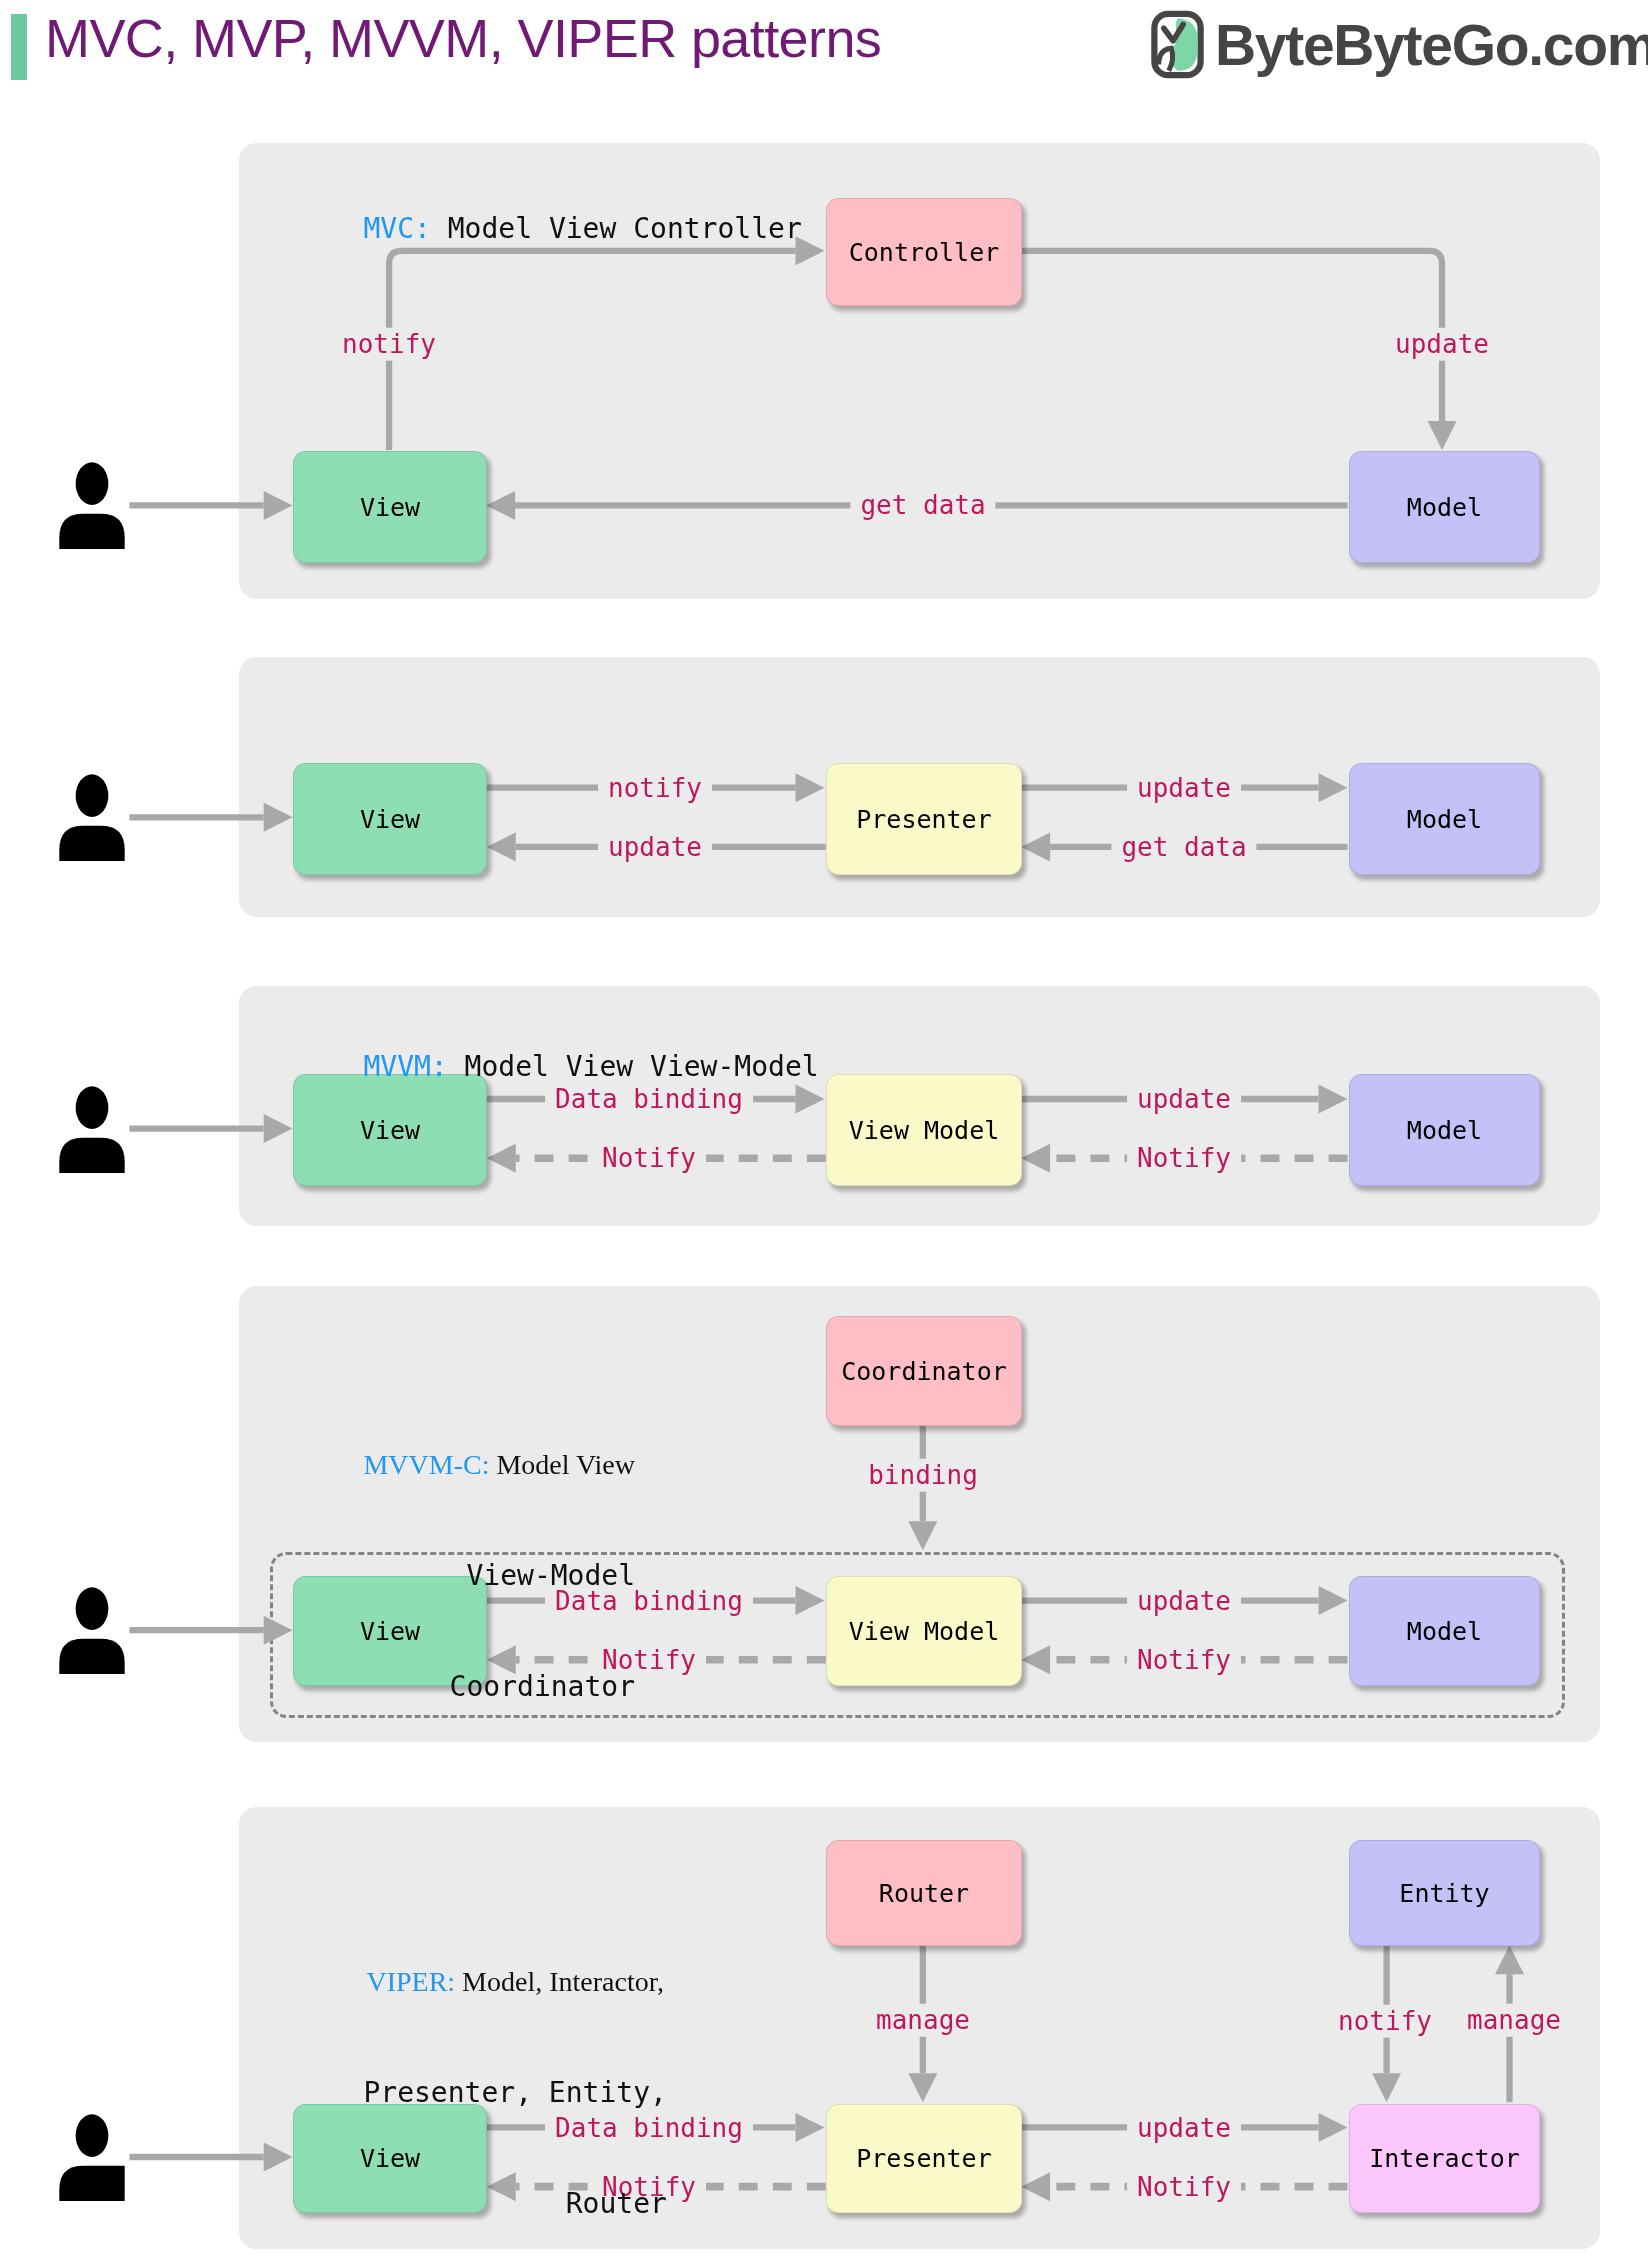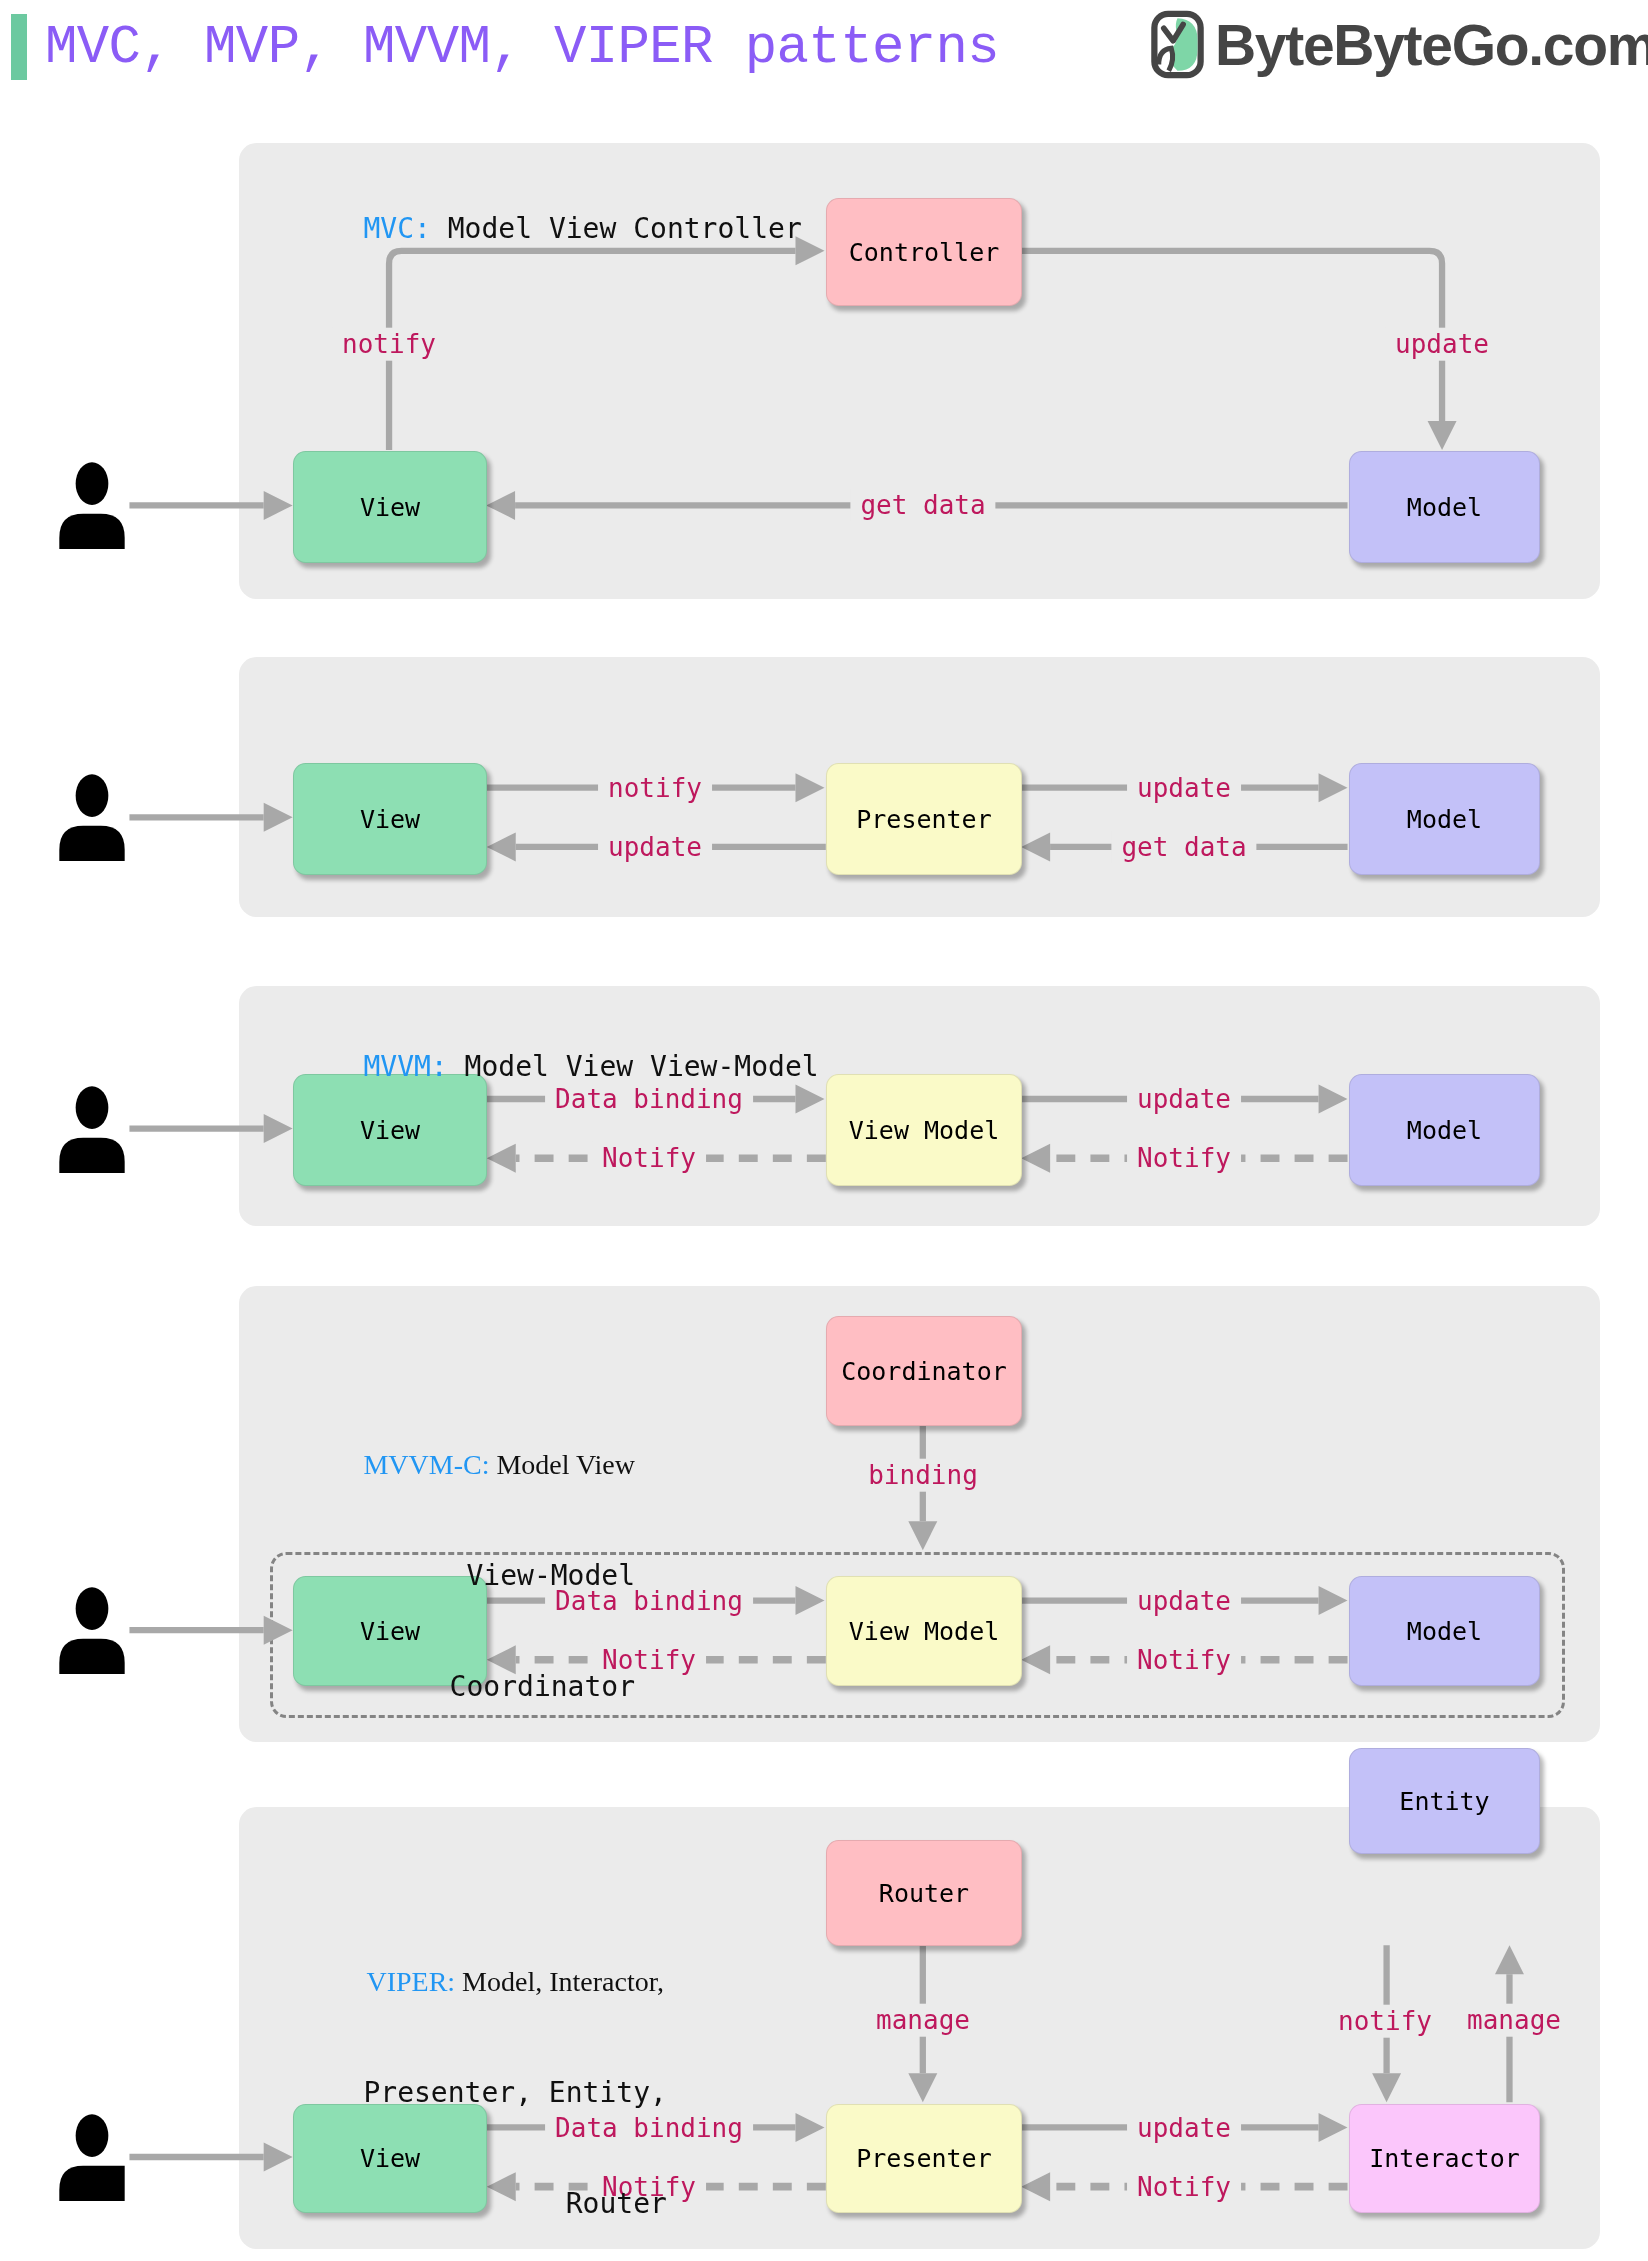--- a/index.html
+++ b/index.html
@@ -1,21 +1,21 @@
 <!DOCTYPE html>
 <html style="--accent_green: #6cc9a0; --brand_gray: #454545; --tag_blue: #2196f3; --panel_bg: #ebebeb; --view_fill: #8ddfb3; --presenter_fill: #fafac8; --model_fill: #c3c1f8; --pink_fill: #ffbec3; --interactor_fill: #fbc6fb; --arrow: #a8a8a8; --dash_gray: #848484;font-size:10px"><head>
 <meta charset="utf-8">
 <style>
   html,body{margin:0;padding:0;background:#ffffff;}
   #stage{position:relative;width:1649px;height:2261px;background:#fff;overflow:hidden;
          font-family:"DejaVu Sans Mono","Liberation Mono",monospace;}
   
   .accent-bar{position:absolute;left:11.3px;top:14px;width:15.8px;height:66px;background:var(--accent_green);}
-  .page-title{position:absolute;left:45px;top:15px;font-family:Liberation Mono, monospace;
-              font-size:54px;line-height:66px;color:#8b5cf6;letter-spacing:-0.6px;white-space:nowrap;}
+  .page-title{position:absolute;left:45px;top:5px;font-family:Liberation Sans, sans-serif;
+              font-size:54px;line-height:66px;color:#701a75;letter-spacing:-0.6px;white-space:nowrap;}
   .brand{position:absolute;left:1215px;top:11.3px;height:68px;display:flex;align-items:center;
          font-family:"Liberation Sans",sans-serif;font-weight:bold;font-size:57px;color:var(--brand_gray);
          letter-spacing:-1.3px;white-space:nowrap;}
   .logo-icon{position:absolute;left:1150px;top:8.8px;}
   
   .panel{position:absolute;left:239px;width:1361px;background:var(--panel_bg);border-radius:17.6px;}
   .p1{top:143px;height:456px;} .p2{top:657px;height:260px;} .p3{top:986px;height:240px;}
   .p4{top:1286px;height:456px;} .p5{top:1807px;height:442px;}
   
   .tag{position:absolute;font-size:28px;line-height:37px;white-space:pre;z-index:4;color:#101010;}
@@ -255,21 +255,21 @@
   <div class="elabel" style="left:1184px;top:1660px;">Notify</div>
 
   <div class="tag" style="left:296px;top:1852px;">
     <div class="tag-block">
       <div class="l1"><span class="b">VIPER:</span><span> </span><span>Model, Interactor,</span></div>
       <div>Presenter, Entity,</div>
       <div>Router</div>
     </div>
   </div>
   <div class="node c-pink" style="left:826px;top:1840px;width:194px;height:104px;">Router</div>
-  <div class="node c-purple" style="left:1349px;top:1748px;width:189px;height:104px;">Entity</div>
+  <div class="node c-purple" style="left:1349px;top:1840px;width:189px;height:104px;">Entity</div>
   <div class="node c-green" style="left:293px;top:2104px;width:192px;height:107px;">View</div>
   <div class="node c-yellow" style="left:826px;top:2104px;width:194px;height:107px;">Presenter</div>
   <div class="node c-magenta" style="left:1349px;top:2104px;width:189px;height:107px;">Interactor</div>
   <div class="elabel" style="left:923px;top:2020px;">manage</div>
   <div class="elabel" style="left:1385px;top:2021px;">notify</div>
   <div class="elabel" style="left:1514px;top:2020px;">manage</div>
   <div class="elabel" style="left:649px;top:2128px;">Data binding</div>
   <div class="elabel" style="left:649px;top:2187px;">Notify</div>
   <div class="elabel" style="left:1184px;top:2128px;">update</div>
   <div class="elabel" style="left:1184px;top:2187px;">Notify</div>

